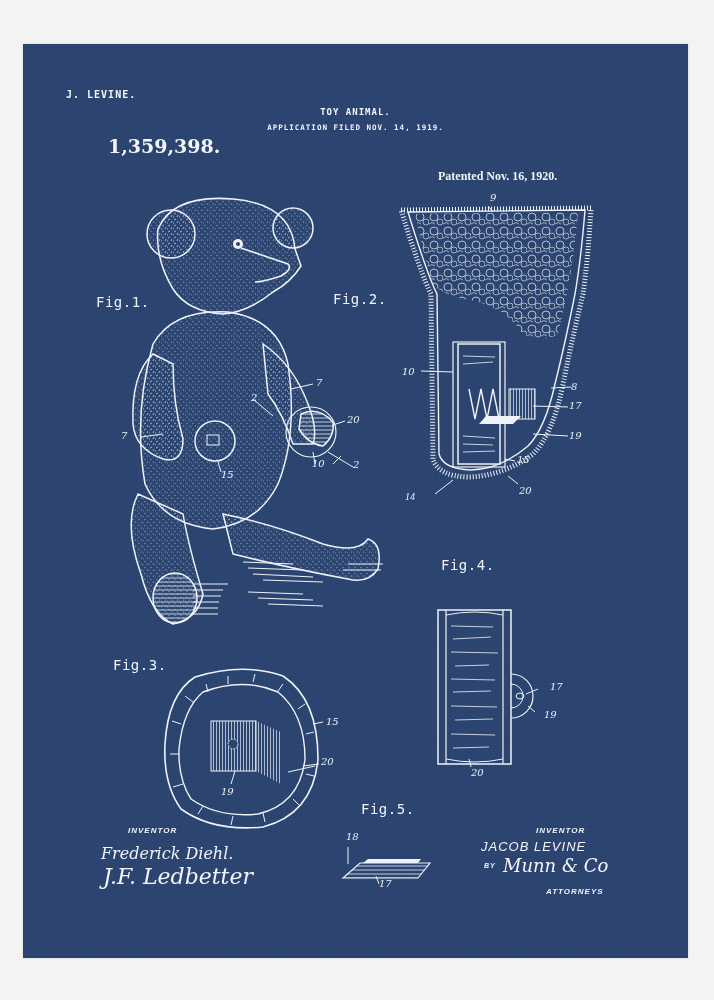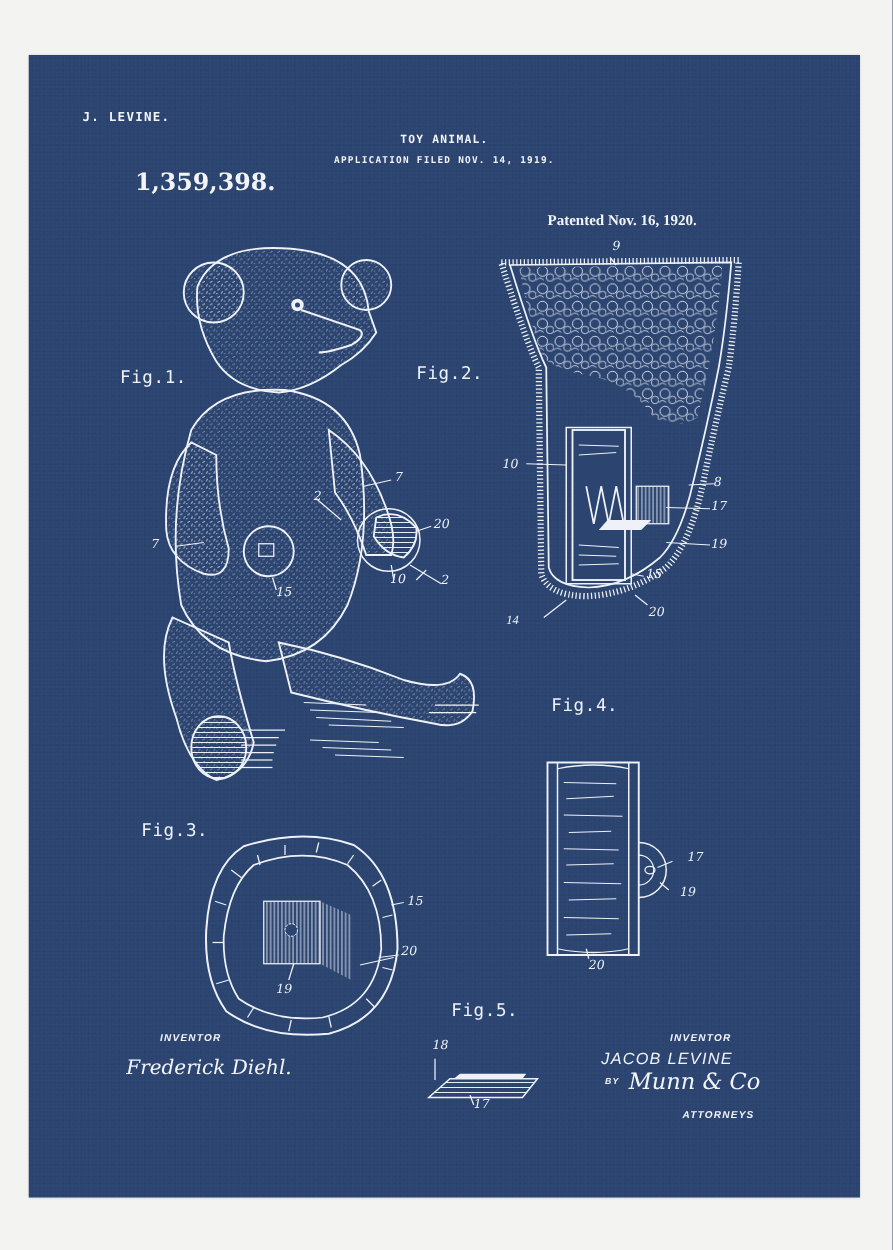--- a/index.html
+++ b/index.html
@@ -242,19 +242,20 @@
     <path d="M337 819 L407 819 L395 834 L320 834Z" stroke="#eef2f8" stroke-width="1.2" fill="url(#hatch)"></path>
     <path d="M345 815 L398 815 L395 819 L340 819Z" fill="#eef2f8"></path>
     <line x1="325" y1="803" x2="325" y2="820" stroke="#eef2f8" stroke-width="1"></line>
     <line x1="353" y1="832" x2="356" y2="840" stroke="#eef2f8" stroke-width="1"></line>
   </svg>
   <div class="ref" style="left:323px;top:787px;">18</div>
   <div class="ref" style="left:356px;top:834px;">17</div>
 
   <div class="txt small-caps" style="left:105px;top:782px;">INVENTOR</div>
   <div class="txt sig" style="left:78px;top:800px;font-size:16px;">Frederick Diehl.</div>
+  <div class="txt sig" style="left:80px;top:820px;font-size:22px;">J.F. Ledbetter</div>
 
   <div class="txt small-caps" style="left:513px;top:782px;text-align:right;">INVENTOR</div>
   <div class="txt inventor-name" style="left:458px;top:795px;">JACOB LEVINE</div>
   <div class="txt small-caps" style="left:461px;top:818px;font-size:7px;">BY</div>
   <div class="txt sig" style="left:480px;top:811px;font-size:18px;">Munn &amp; Co</div>
   <div class="txt small-caps" style="left:523px;top:843px;">ATTORNEYS</div>
 </div>
 
 </body></html>

